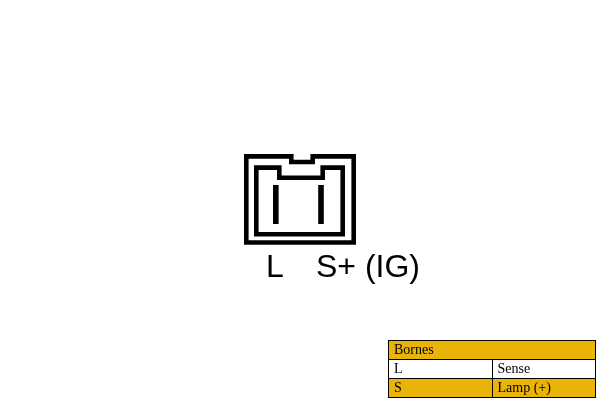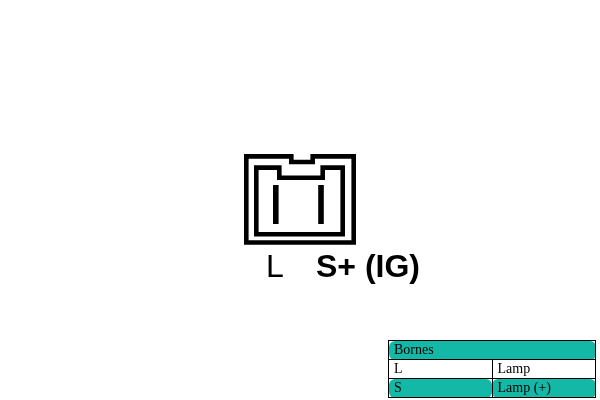--- a/index.html
+++ b/index.html
@@ -24,21 +24,21 @@
   }
   .pin-label {
     position: absolute;
     color: #000000;
     font-family: "Liberation Sans", sans-serif;
     font-size: 32px;
     line-height: 1;
     white-space: nowrap;
   }
   .pin-label-l { left: 266px; top: 250px; }
-  .pin-label-s { left: 316px; top: 250px; font-weight: bold; }
+  .pin-label-s { left: 316px; top: 250px; }
 
   .terminals-table {
     position: absolute;
     left: 388px;
     top: 340px;
     width: 208px;
     border-collapse: collapse;
     table-layout: fixed;
     font-family: "Liberation Serif", serif;
     font-size: 14px;
@@ -46,21 +46,21 @@
   }
   .terminals-table td {
     border: 1.5px solid #000000;
     height: 18px;
     padding: 0 0 0 5px;
     vertical-align: middle;
     overflow: hidden;
     white-space: nowrap;
   }
   .terminals-table .col-terminal { width: 72px; }
-  .bg-yellow { background: #14b8a6; border-radius: 6px; }
+  .bg-yellow { background: #eab308; }
   .bg-white  { background: #ffffff; }
 </style>
 </head>
 <body>
 
 <div class="canvas">
 
   <svg class="connector-svg" viewBox="0 0 600 400" xmlns="http://www.w3.org/2000/svg">
 
     <path d="M 246.3 156.4 L 291.3 156.4 L 291.3 162 L 312.7 162 L 312.7 156.4 L 353.7 156.4 L 353.7 242.5 L 246.3 242.5 Z" fill="none" stroke="#000000" stroke-width="4.6"></path>
@@ -75,21 +75,21 @@
 
   <div class="pin-label pin-label-s">S+ (IG)</div>
 
   <table class="terminals-table">
     <tbody>
       <tr>
         <td colspan="2" class="bg-yellow">Bornes</td>
       </tr>
       <tr>
         <td class="col-terminal bg-white">L</td>
-        <td class="bg-white">Lamp</td>
+        <td class="bg-white">Sense</td>
       </tr>
       <tr>
         <td class="col-terminal bg-yellow">S</td>
         <td class="bg-yellow">Lamp (+)</td>
       </tr>
     </tbody>
   </table>
 
 </div>
 

